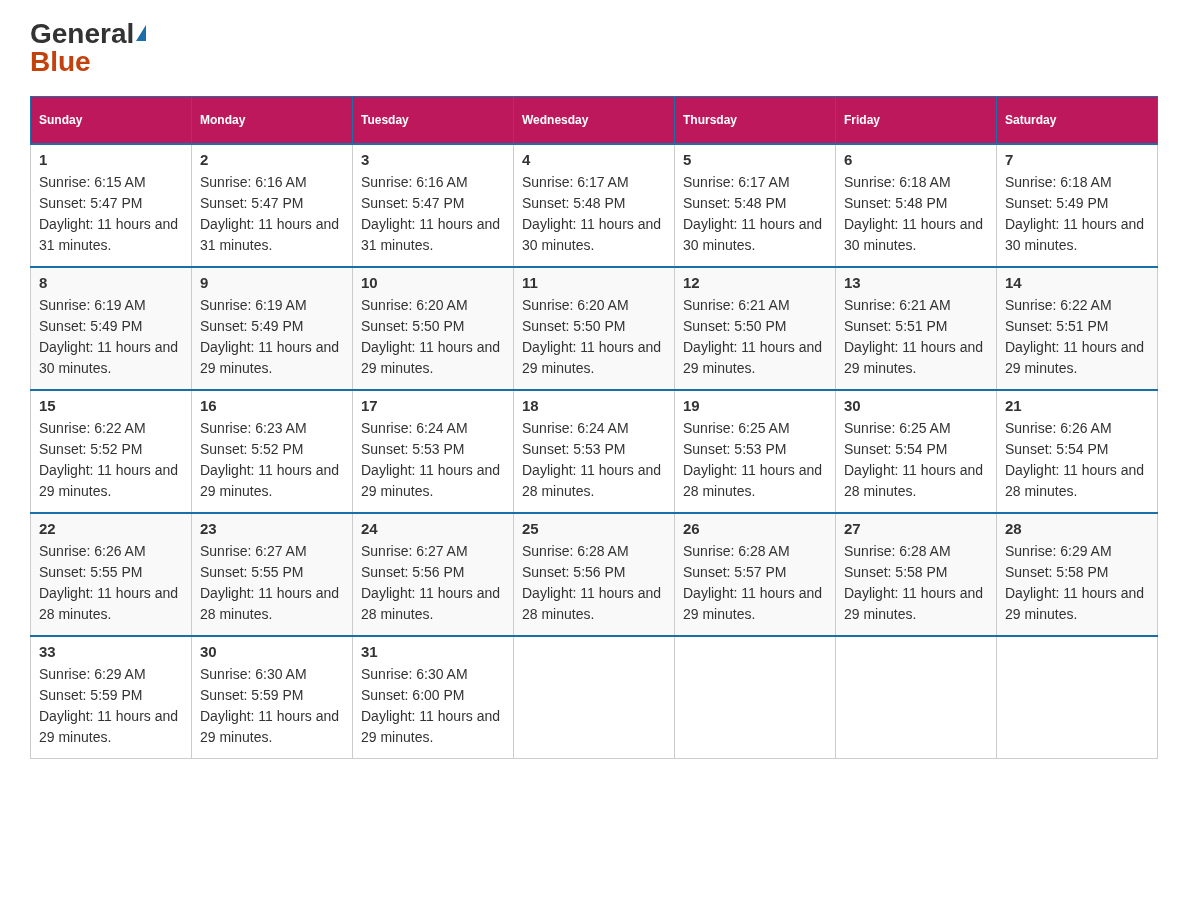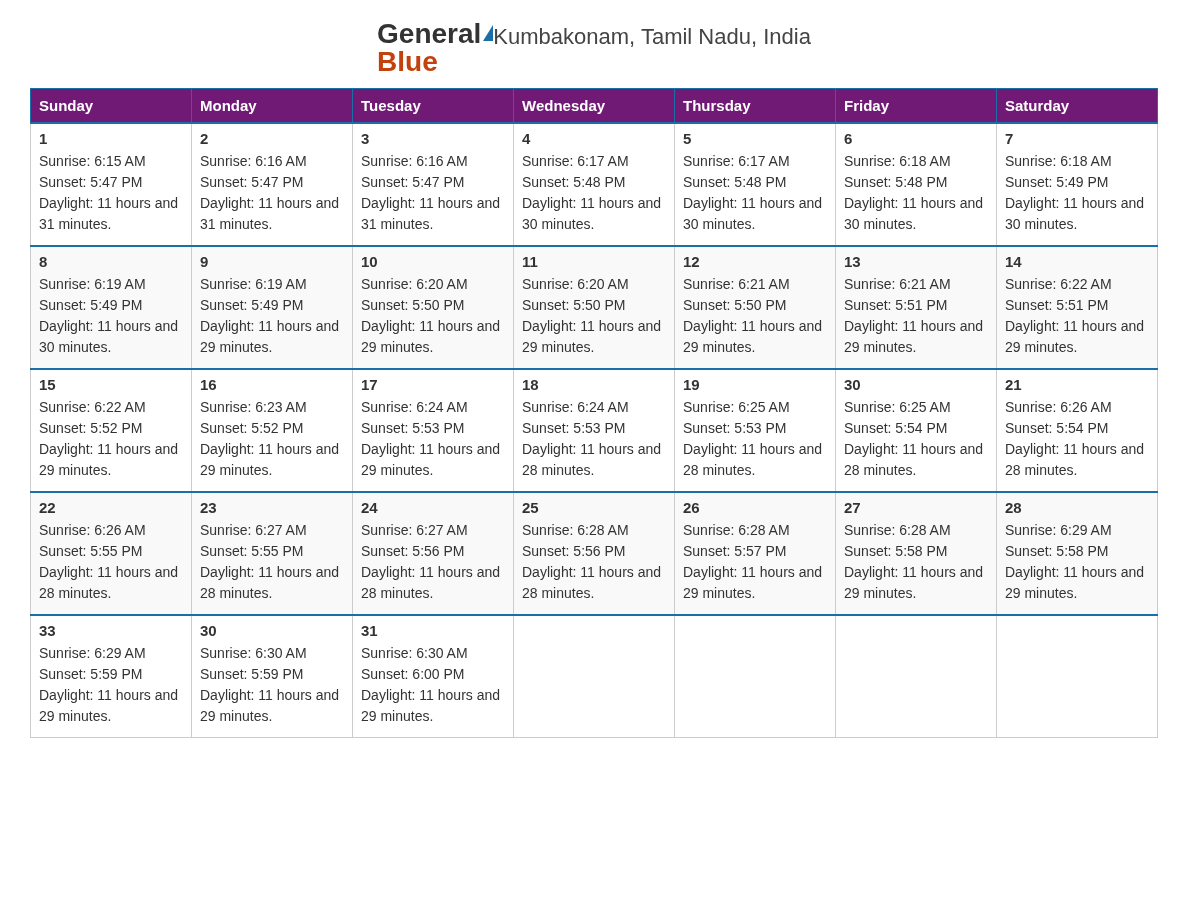--- a/index.html
+++ b/index.html
@@ -5,23 +5,23 @@
     * { box-sizing: border-box; margin: 0; padding: 0; }
     body {
       font-family: Arial, sans-serif;
       background: #fff;
       padding: 20px 30px;
       width: 1188px;
       min-height: 918px;
     }
     .header-row {
       display: flex;
-      justify-content: center;
+      justify-content: space-between;
       align-items: flex-start;
-      margin-bottom: 12px;
+      margin-bottom: 20px;
     }
     .logo {
       display: flex;
       flex-direction: column;
       align-items: flex-start;
     }
     .logo-general {
       font-size: 28px;
       font-weight: bold;
       color: #333;
@@ -58,25 +58,25 @@
       font-size: 22px;
       color: #444;
       margin-top: 4px;
     }
     .calendar {
       width: 100%;
       border-collapse: collapse;
       margin-top: 10px;
     }
     .calendar th {
-      background-color: #701a75;
+      background-color: #be185d;
       color: #fff;
-      font-size: 15px;
+      font-size: 12px;
       font-weight: bold;
-      padding: 8px 8px;
+      padding: 16px 8px;
       text-align: left;
       border: 1px solid #1a6fa8;
     }
     .calendar td {
       vertical-align: top;
       padding: 6px 8px 10px 8px;
       border: 1px solid #ccc;
       font-size: 13px;
       color: #333;
       width: 14.28%;
@@ -111,21 +111,20 @@
   </style>
 </head>
 <body>
 
 <div class="header-row">
   <div class="logo">
     <span class="logo-general">General<span class="logo-triangle"></span></span>
     <span class="logo-blue">Blue</span>
   </div>
   <div class="title-section">
-    <div class="subtitle">Kumbakonam, Tamil Nadu, India</div>
   </div>
 </div>
 
 <table class="calendar">
   <thead>
     <tr>
       <th>Sunday</th>
       <th>Monday</th>
       <th>Tuesday</th>
       <th>Wednesday</th>

